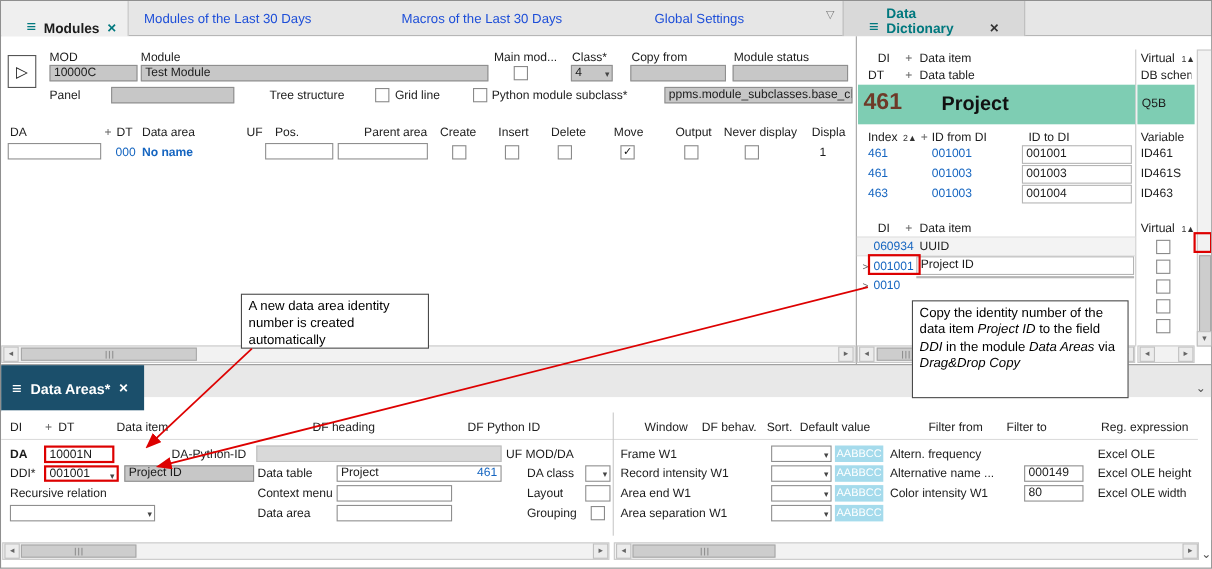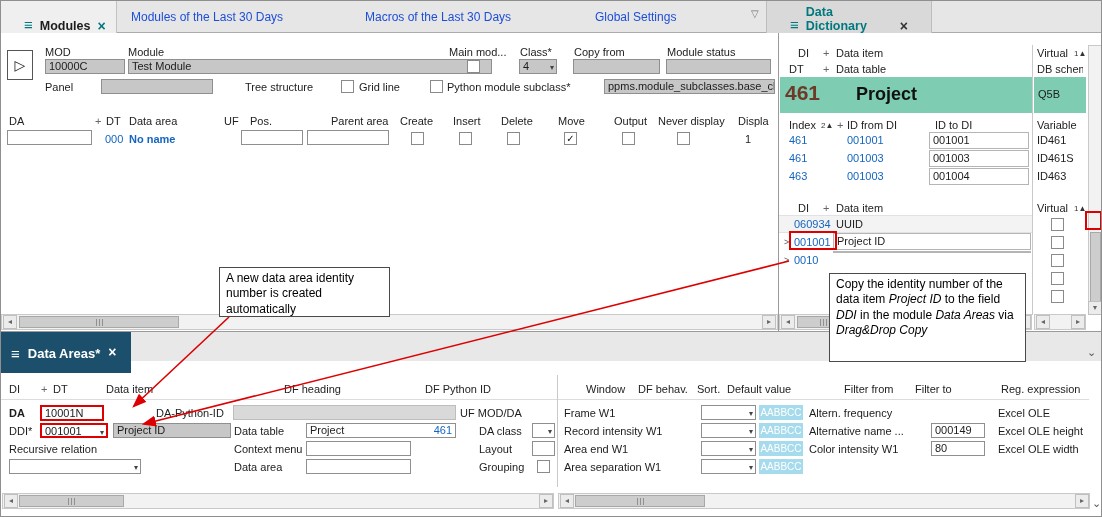--- a/index.html
+++ b/index.html
@@ -79,21 +79,21 @@
     <div class="playbtn" style="left:6px;top:17px;width:26px;height:30px"></div>
 
     <span class="lbl" style="left:44px;top:13px">MOD</span>
     <span class="lbl" style="left:127px;top:13px">Module</span>
     <span class="lbl" style="left:448px;top:13px">Main mod...</span>
     <span class="lbl" style="left:519px;top:13px">Class*</span>
     <span class="lbl" style="left:573px;top:13px">Copy from</span>
     <span class="lbl" style="left:666px;top:13px">Module status</span>
 
     <span class="inp gray" style="left:44px;top:26px;width:80px">10000C</span>
-    <span class="inp gray" style="left:127px;top:26px;width:364px">Test Module</span>
+    <span class="inp gray" style="left:127px;top:26px;width:316px">Test Module</span>
     <span class="cb" style="left:466px;top:27px"></span>
     <span class="sel gray" style="left:518px;top:26px;width:38px">4</span>
     <span class="inp gray" style="left:572px;top:26px;width:87px"></span>
     <span class="inp gray" style="left:665px;top:26px;width:105px"></span>
 
     <span class="lbl" style="left:44px;top:48px">Panel</span>
     <span class="inp gray" style="left:100px;top:46px;width:112px"></span>
     <span class="lbl" style="left:244px;top:48px">Tree structure</span>
     <span class="cb" style="left:340px;top:47px"></span>
     <span class="lbl" style="left:358px;top:48px">Grid line</span>

